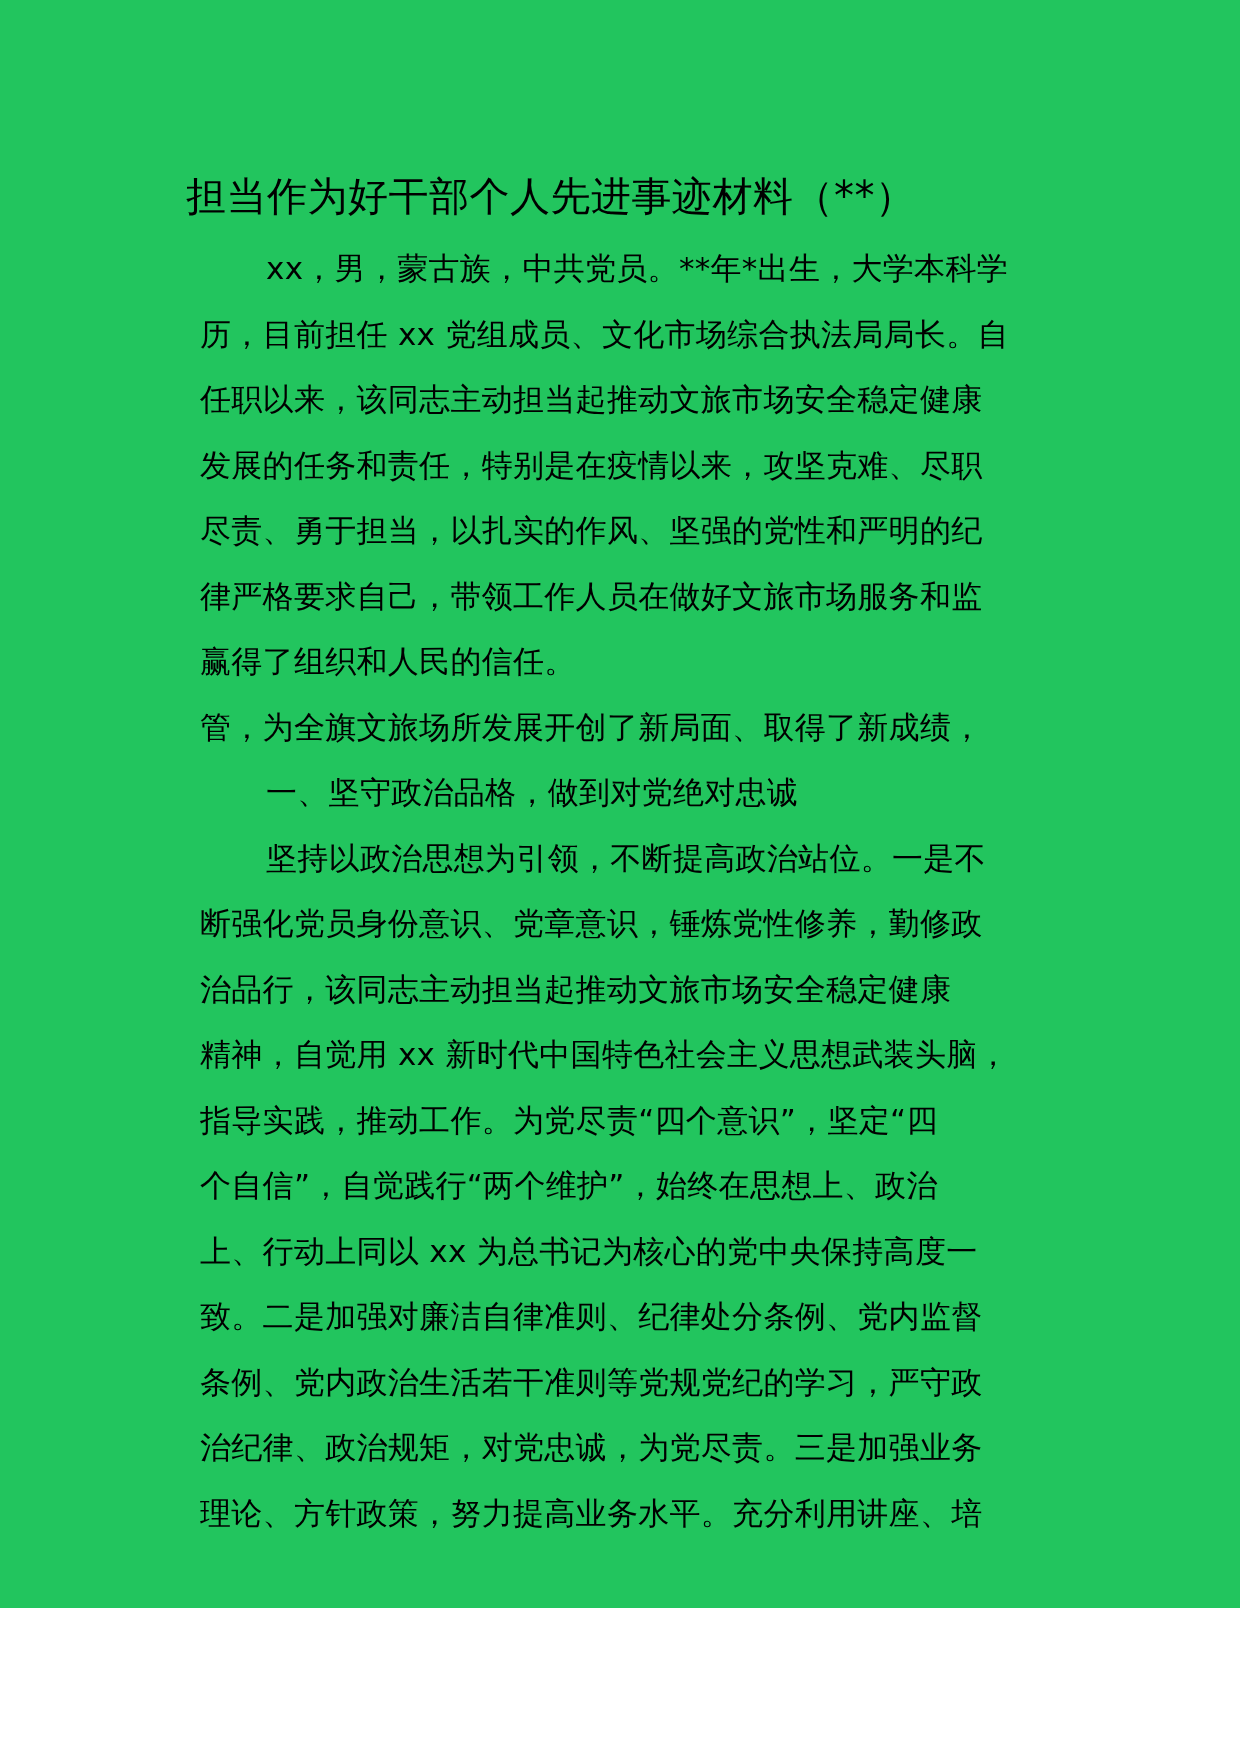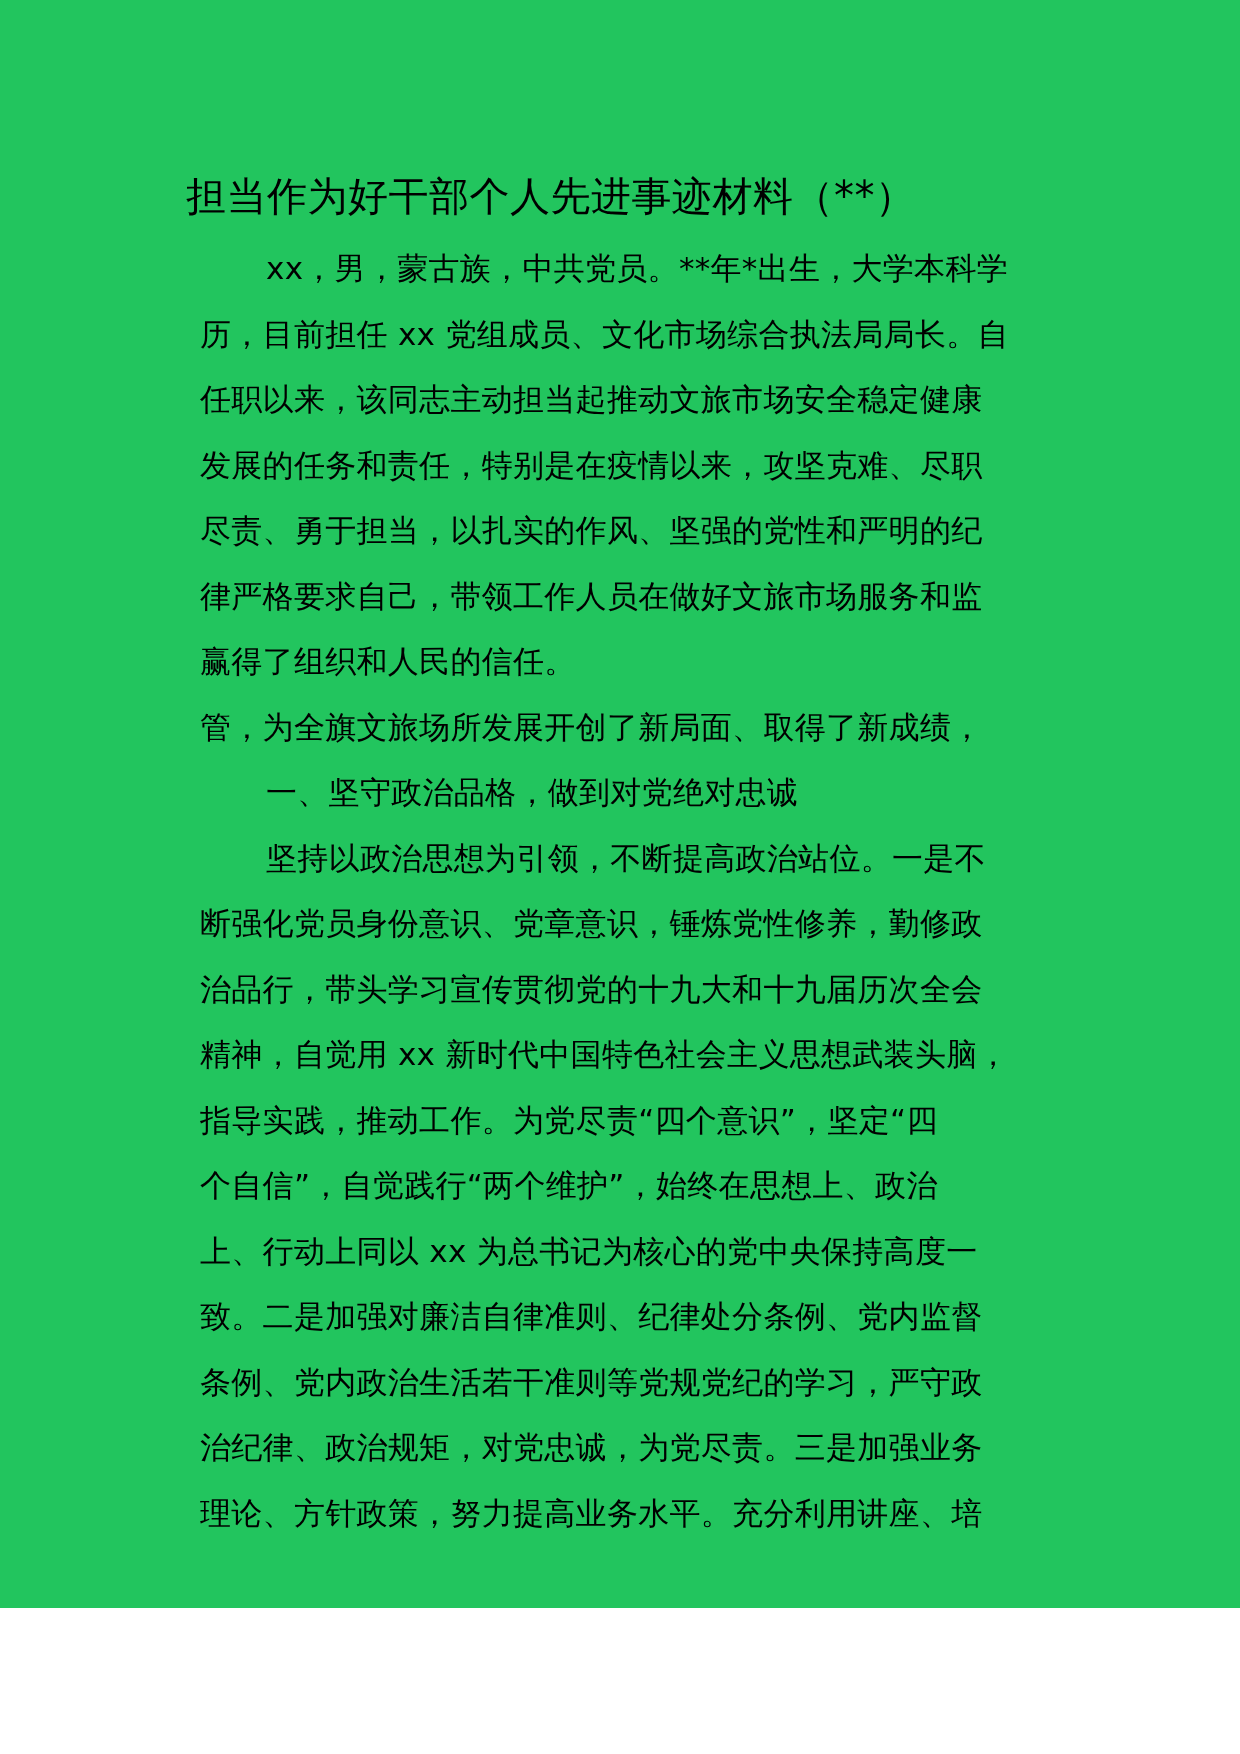--- a/index.html
+++ b/index.html
@@ -73,21 +73,21 @@
       <div class="line">管，为全旗文旅场所发展开创了新局面、取得了新成绩，</div>
     </div>
 
     <div>
       <div class="line indent heading">一、坚守政治品格，做到对党绝对忠诚</div>
     </div>
 
     <div>
       <div class="line indent">坚持以政治思想为引领，不断提高政治站位。一是不</div>
       <div class="line">断强化党员身份意识、党章意识，锤炼党性修养，勤修政</div>
-      <div class="line">治品行，带头学习宣传贯彻党的十九大和十九届历次全会</div>
+      <div class="line">治品行，该同志主动担当起推动文旅市场安全稳定健康</div>
       <div class="line">精神，自觉用 xx 新时代中国特色社会主义思想武装头脑，</div>
       <div class="line">指导实践，推动工作。为党尽责“四个意识”，坚定“四</div>
       <div class="line">个自信”，自觉践行“两个维护”，始终在思想上、政治</div>
       <div class="line">上、行动上同以 xx 为总书记为核心的党中央保持高度一</div>
       <div class="line">致。二是加强对廉洁自律准则、纪律处分条例、党内监督</div>
       <div class="line">条例、党内政治生活若干准则等党规党纪的学习，严守政</div>
       <div class="line">治纪律、政治规矩，对党忠诚，为党尽责。三是加强业务</div>
       <div class="line">理论、方针政策，努力提高业务水平。充分利用讲座、培</div>
     </div>
 

